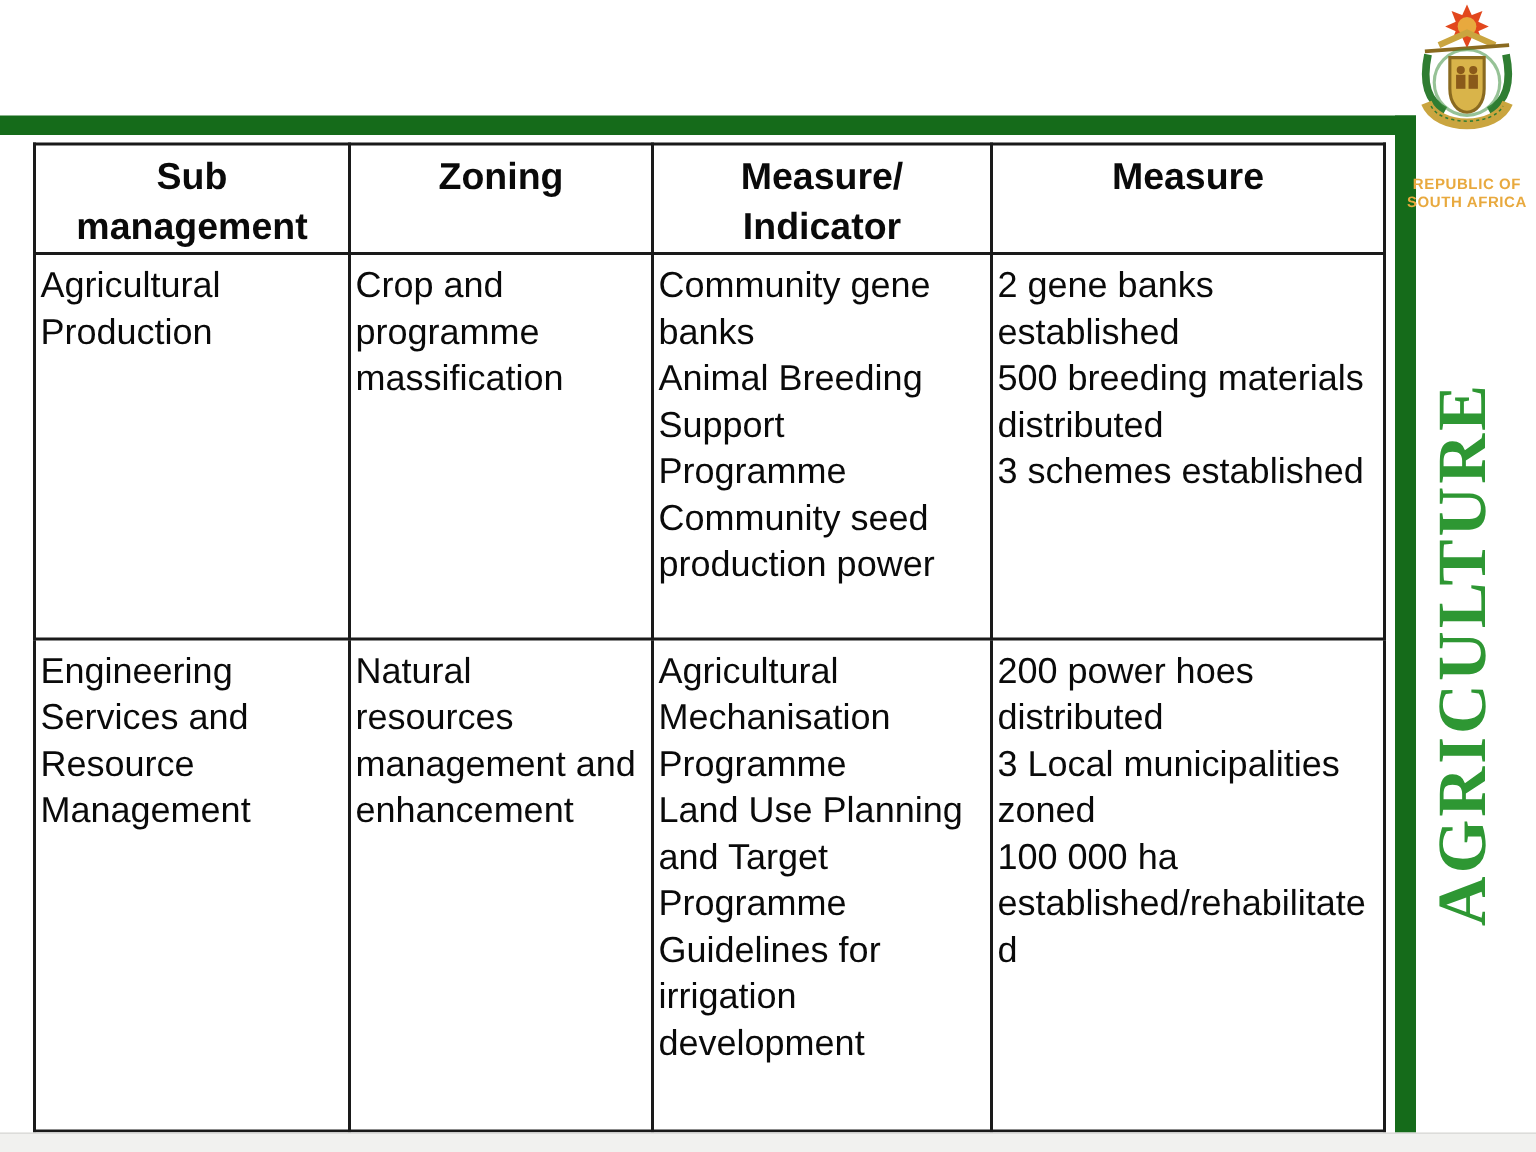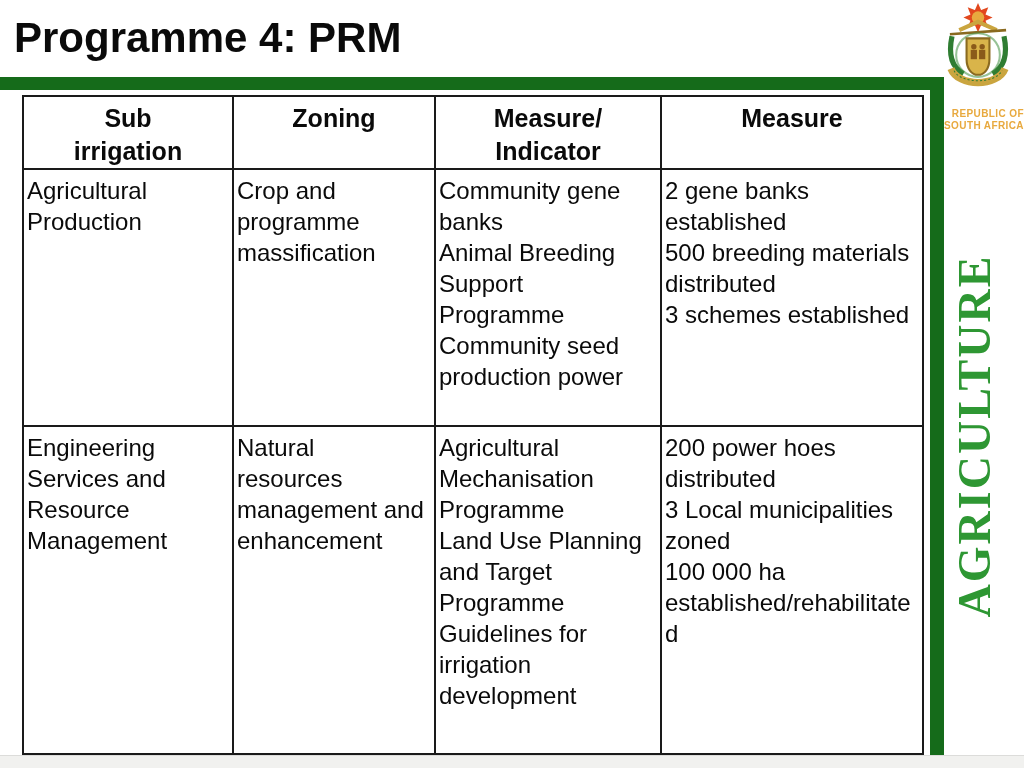--- a/index.html
+++ b/index.html
@@ -5,21 +5,21 @@
   html,body{margin:0;padding:0;background:#ffffff;width:1024px;height:768px;overflow:hidden;}
   .slide{position:relative;width:1024px;height:768px;background:#fff;font-family:"Liberation Sans",sans-serif;}
 
   .title{position:absolute;left:14px;top:15px;font-size:42px;line-height:46px;font-weight:700;color:#0a0a0a;letter-spacing:0;}
 
   .hline{position:absolute;left:0;top:77px;width:944px;height:13px;background:#156b1a;}
   .vbar{position:absolute;left:930px;top:77px;width:14px;height:687px;background:#156b1a;}
 
   .logo{position:absolute;left:932px;top:2px;width:92px;text-align:center;}
   .logo svg{display:block;margin:0 auto;}
-  .logo-caption{margin-top:2px;color:#e8a93e;font-size:10px;line-height:12px;font-weight:700;letter-spacing:.4px;text-align:right;}
+  .logo-caption{margin-top:12px;color:#e8a93e;font-size:10px;line-height:12px;font-weight:700;letter-spacing:.4px;}
 
   .agri{position:absolute;left:765px;top:410px;width:420px;height:52px;
         transform:rotate(-90deg);transform-origin:center;
         font-family:"Liberation Serif",serif;font-weight:700;font-size:46px;line-height:52px;
         color:#2e9733;text-align:center;letter-spacing:2px;white-space:nowrap;}
 
   table.prm{position:absolute;left:22px;top:95px;width:900px;border-collapse:collapse;table-layout:fixed;}
   table.prm th,table.prm td{border:2px solid #1a1a1a;vertical-align:top;overflow:hidden;}
   table.prm th{font-size:25px;line-height:33px;font-weight:700;text-align:center;padding:5px 6px 0 6px;
                white-space:pre-line;color:#0a0a0a;}
@@ -29,21 +29,20 @@
   tr.r1{height:257px;}
   tr.r2{height:328px;}
 
   .bottom-strip{position:absolute;left:0;bottom:0;width:1024px;height:12px;background:#f1f1ef;border-top:1px solid #dcdcda;}
 </style>
 </head>
 <body>
 
 <div class="slide">
 
-  <div class="title">Programme 4: PRM</div>
 
   <div class="hline"></div>
   <div class="vbar"></div>
 
   <div class="logo">
     <svg width="84" height="104" viewBox="0 0 80 100">
 
       <g transform="translate(40,15)">
         <polygon id="ray" points="0,-14 4,-5 -4,-5" fill="#e2471d"></polygon>
         <use href="#ray" transform="rotate(45)"></use>
@@ -88,21 +87,21 @@
   <table class="prm">
     <colgroup>
       <col style="width:210px">
         <col style="width:202px">
         <col style="width:226px">
         <col style="width:262px">
     </colgroup>
     <thead>
       <tr class="hdr">
         <th>Sub
-irrigation</th>
+management</th>
         <th>Zoning</th>
         <th>Measure/
 Indicator</th>
         <th>Measure</th>
       </tr>
     </thead>
     <tbody>
       <tr class="r1">
         <td>Agricultural Production</td>
         <td>Crop and programme massification</td>

